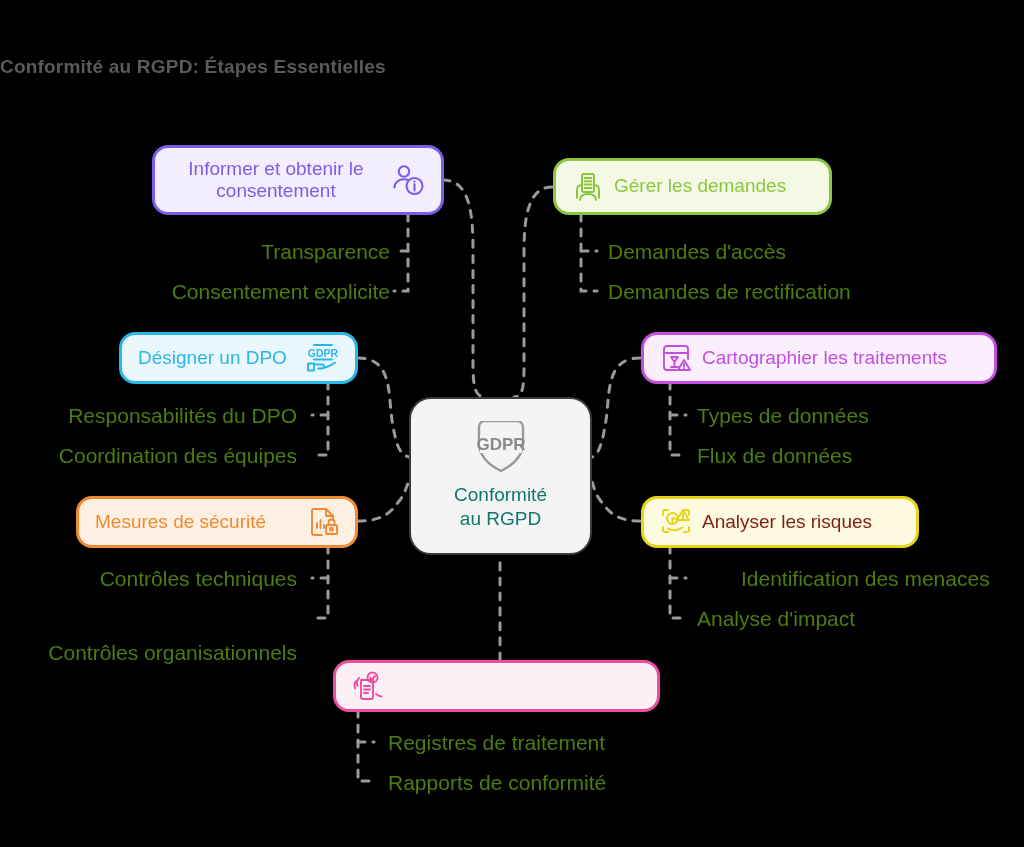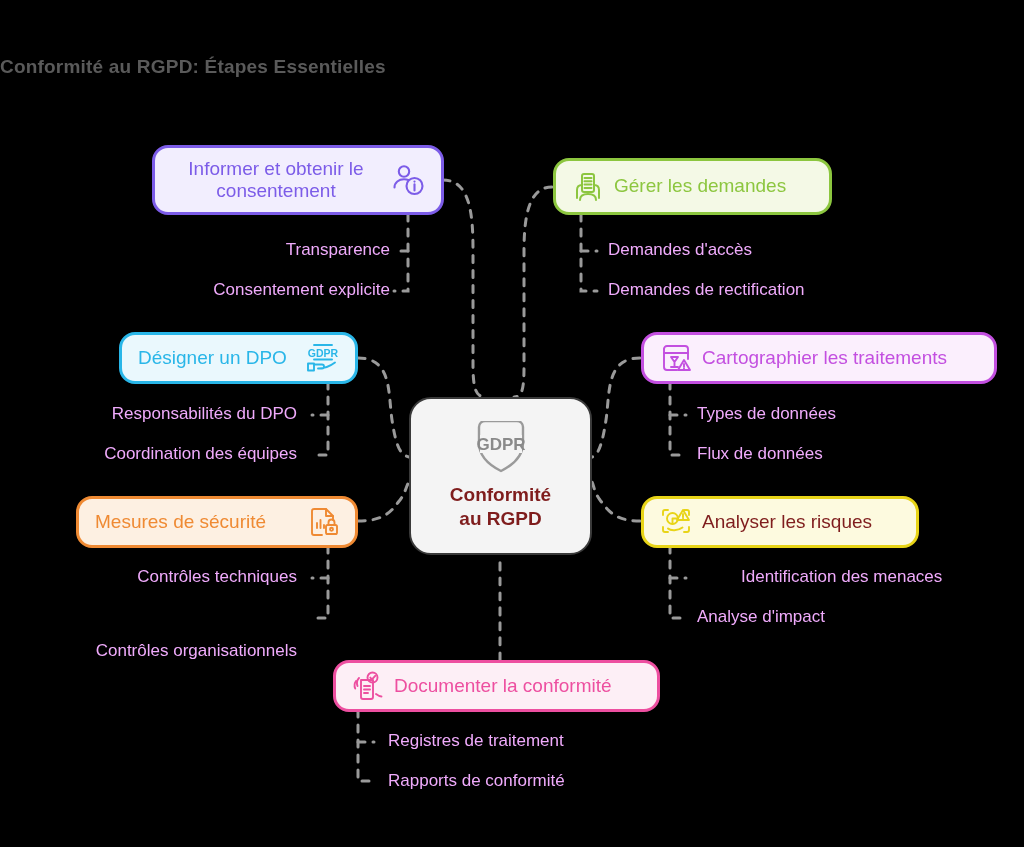--- a/index.html
+++ b/index.html
@@ -25,25 +25,25 @@
   .node .lbl{font-size:19px;line-height:1.18;white-space:pre-line;}
 
   
   #center{
     position:absolute;left:409px;top:397px;width:183px;height:158px;
     background:#f4f4f4;border:2px solid #3a3a3a;border-radius:22px;
     display:flex;flex-direction:column;align-items:center;justify-content:center;gap:6px;
     box-sizing:border-box;
   }
   #center .ctext{
-    font-size:19px;color:#7f1d1d;text-align:center;line-height:1.25;white-space:pre-line;font-weight:bold;
+    font-size:19px;color:#0f766e;text-align:center;line-height:1.25;white-space:pre-line;
   }
 
   .sub{
-    position:absolute;font-size:17px;color:#f0abfc;white-space:nowrap;
+    position:absolute;font-size:21px;color:#4d7c0f;white-space:nowrap;
   }
   .sub.r{text-align:right;}
 </style>
 </head>
 <body>
 
 <div id="stage">
 
   <div id="title">Conformité au RGPD: Étapes Essentielles</div>
 
@@ -191,18 +191,17 @@
     <span class="ico">
       <svg width="32" height="32" viewBox="0 0 32 32" fill="none" stroke="#ed4fa0" stroke-width="1.9" stroke-linecap="round" stroke-linejoin="round">
         <path d="M9 10 h12 v17 a2 2 0 0 1-2 2 h-8 a2 2 0 0 1-2-2 z"></path>
         <path d="M12 16 h6 M12 19.5 h6 M12 23 h4"></path>
         <circle cx="20.5" cy="7.5" r="5"></circle>
         <path d="M18.3 7.6 l1.7 1.8 l3.2 -3.6"></path>
         <path d="M7 8 c-2 2-2.5 5-1.5 8 M4 11 c-1.5 2-1.8 5-0.8 7.5"></path>
         <path d="M24 24 c2 1.5 4 2.5 5.5 2.5"></path>
       </svg>
     </span>
-    <span class="lbl" style="color:#ed4fa0;">Documenter la conformité</span>
   </div>
   <div class="sub" style="left:388px;top:731px;">Registres de traitement</div>
   <div class="sub" style="left:388px;top:771px;">Rapports de conformité</div>
 
 </div>
 
 </body></html>

